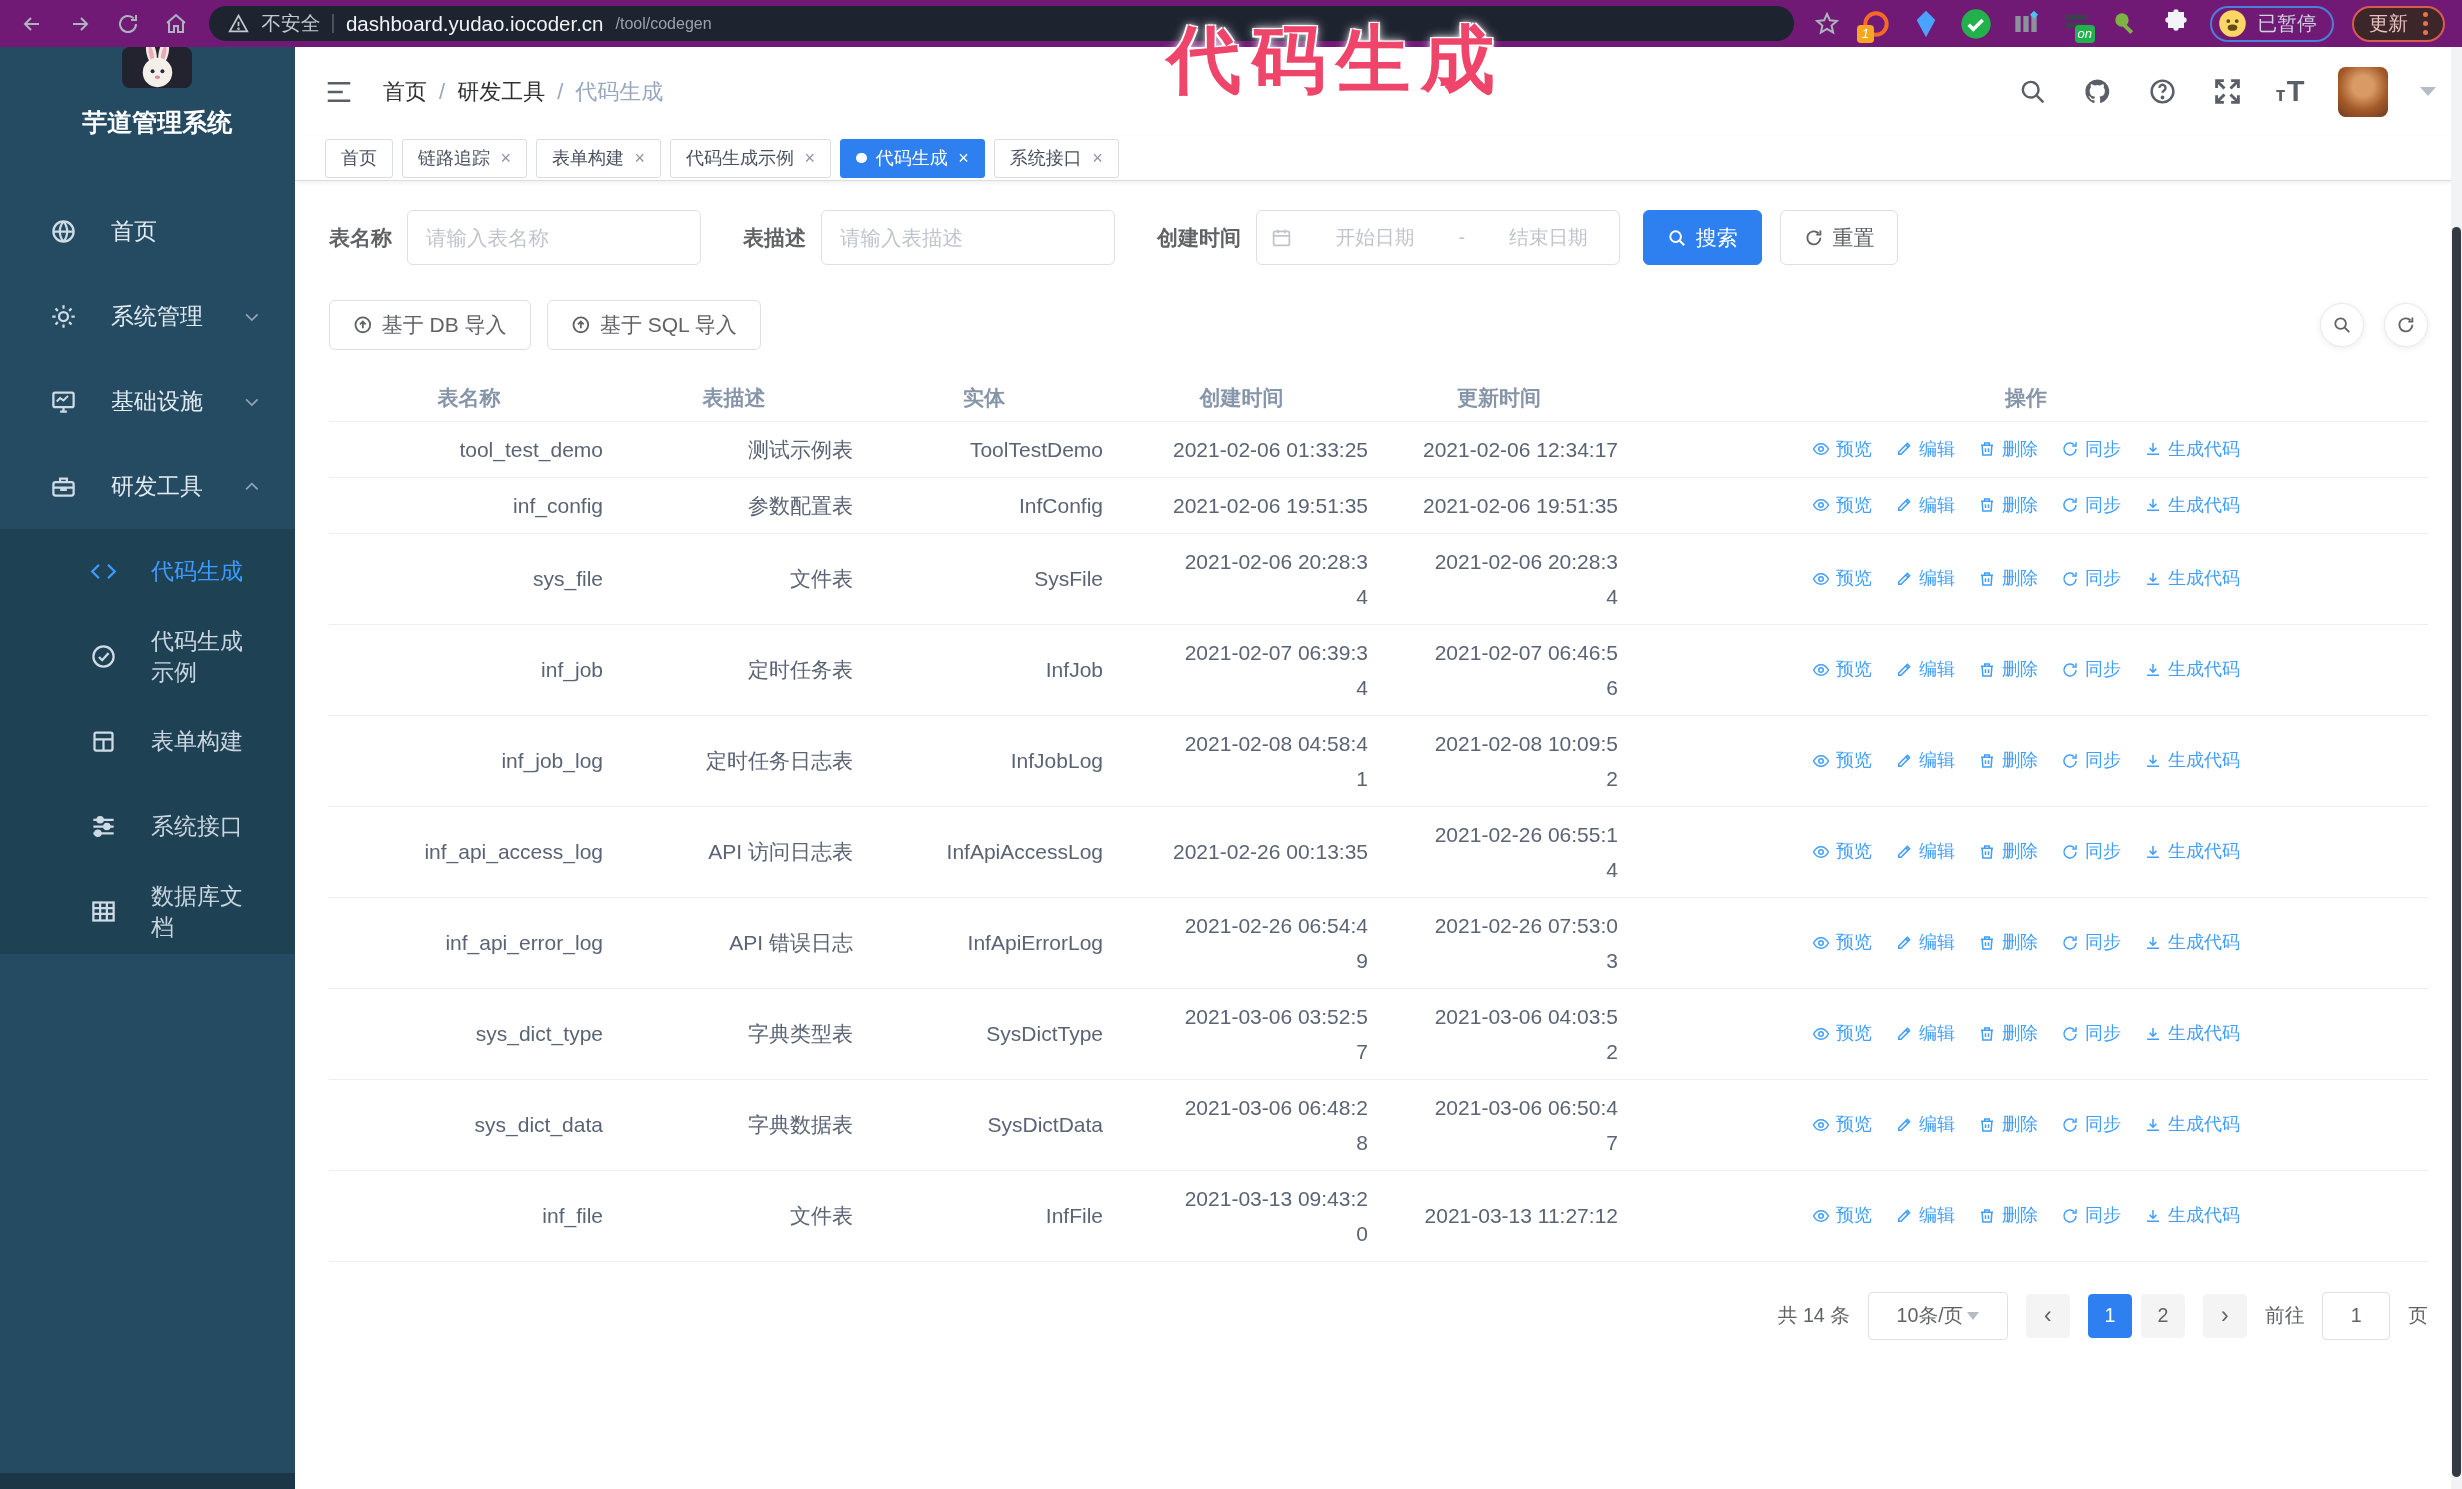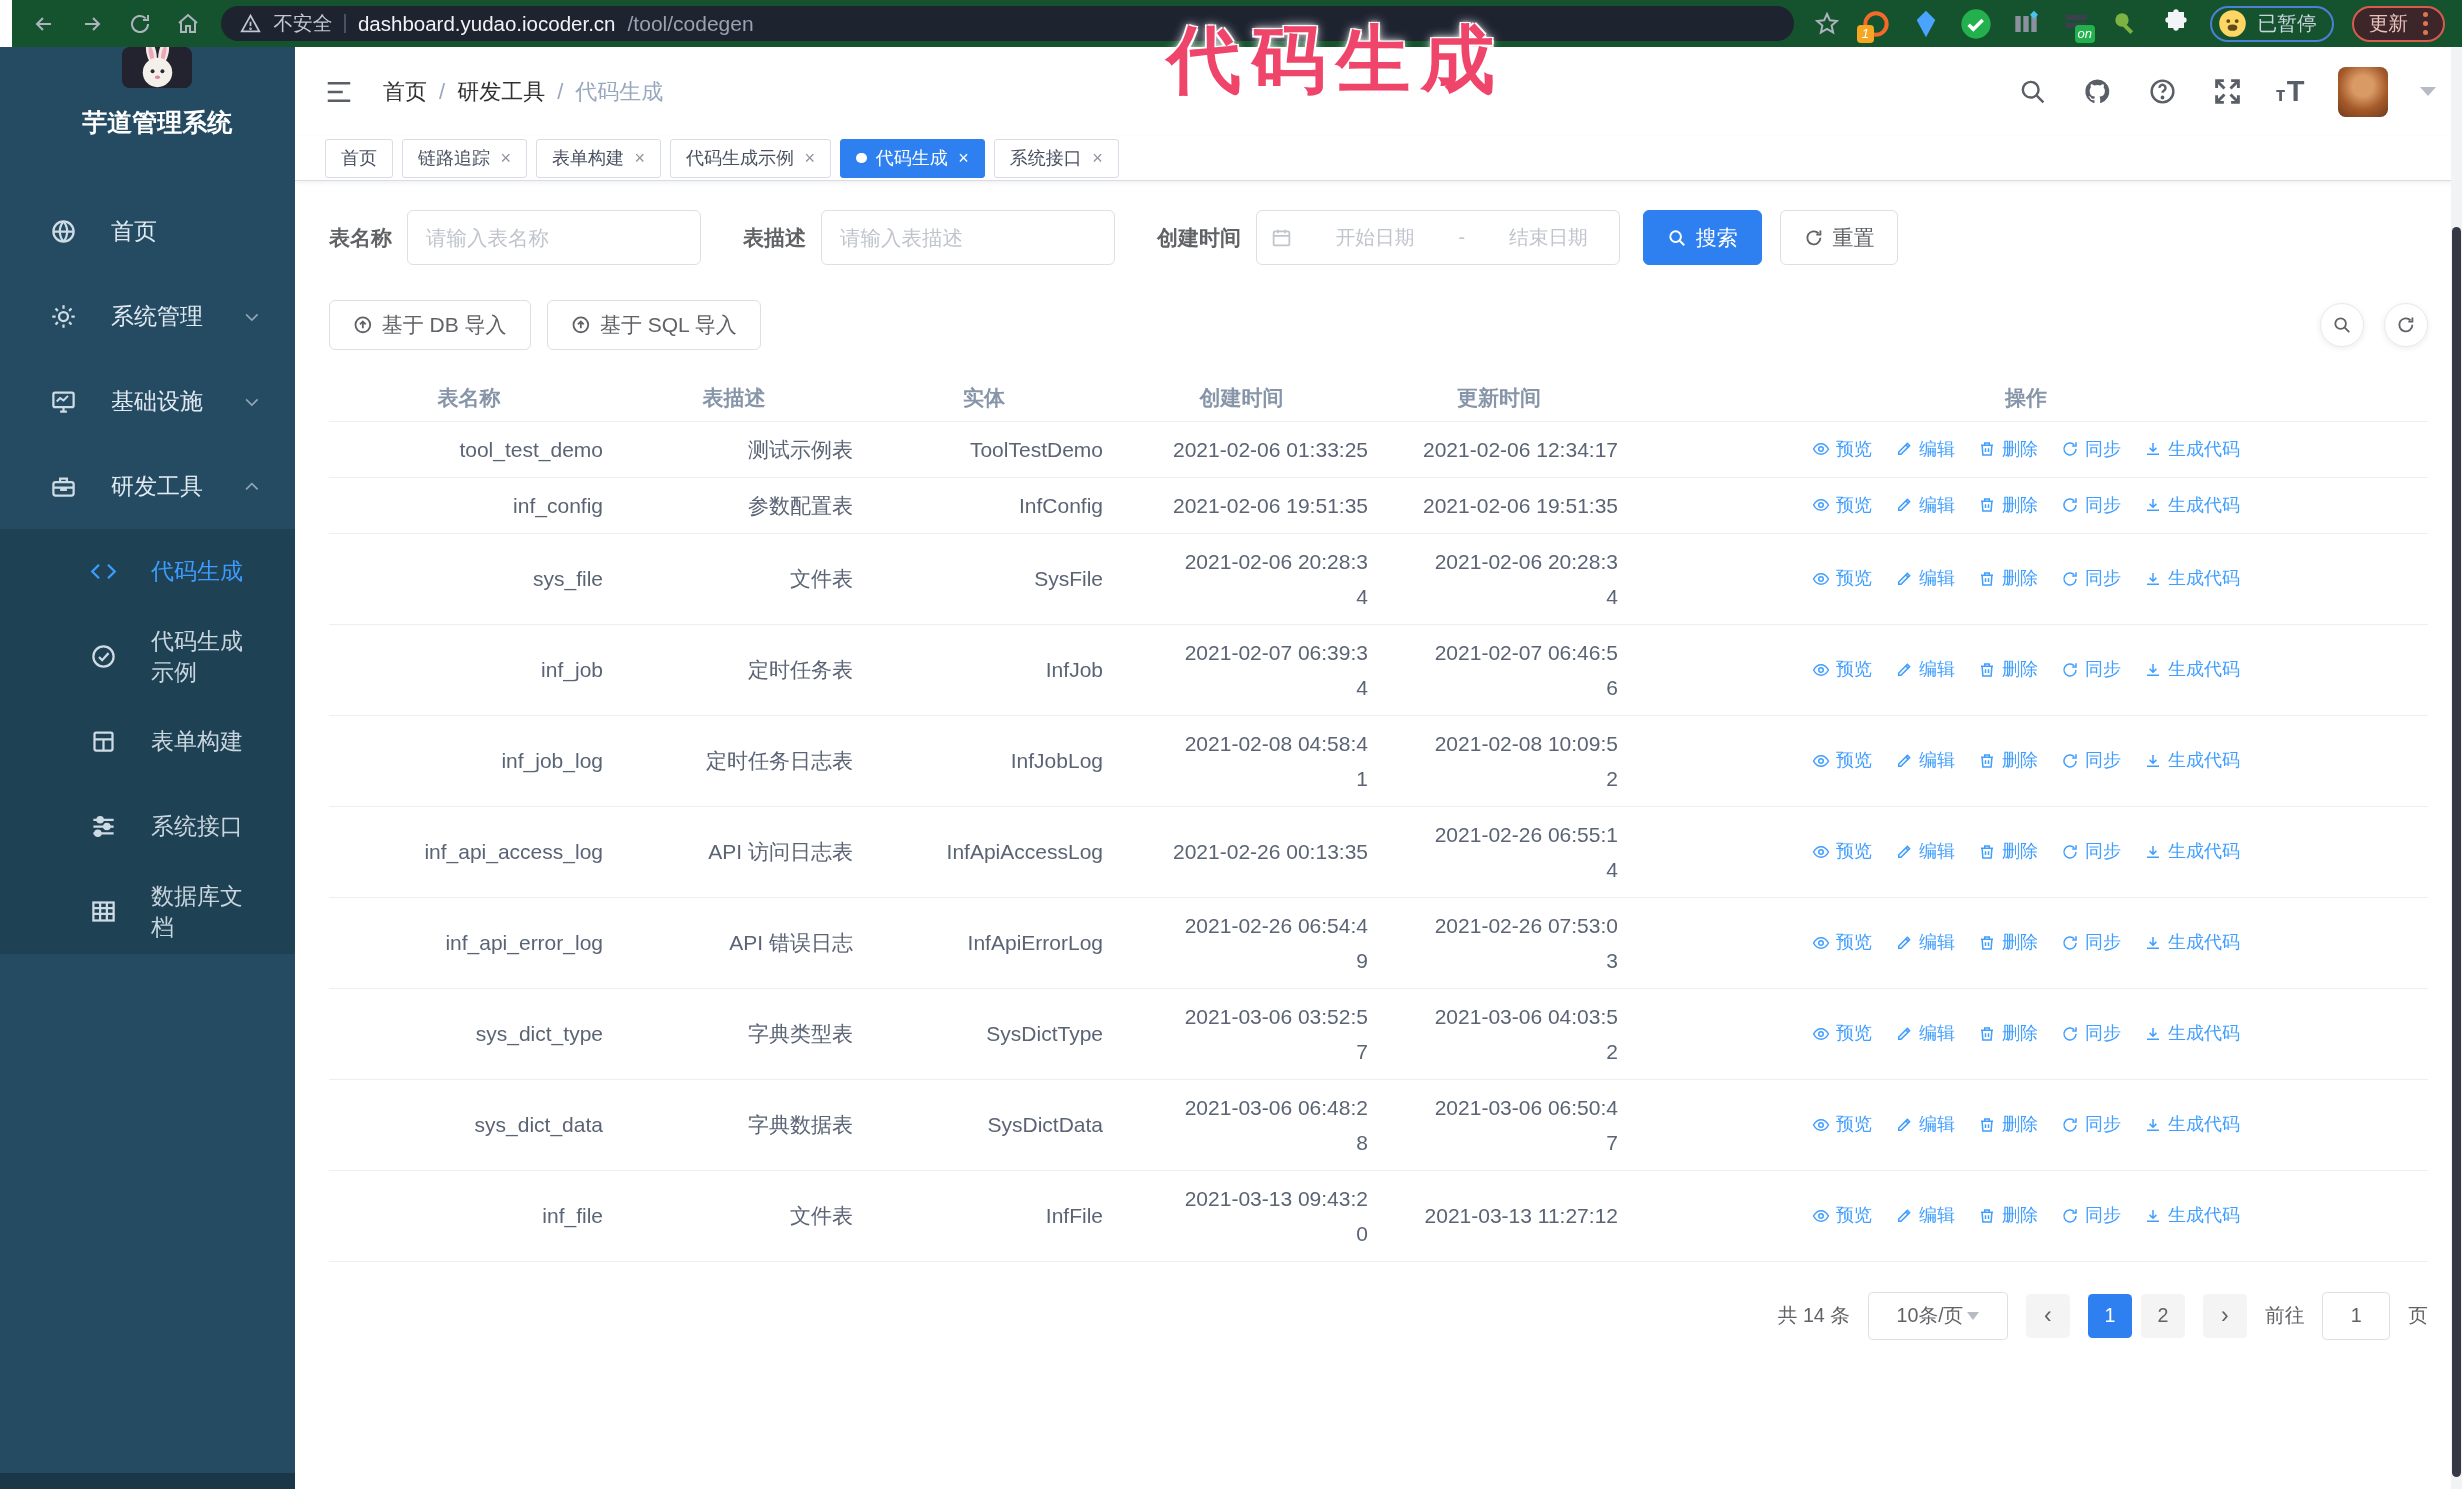--- a/index.html
+++ b/index.html
@@ -1,30 +1,30 @@
 <!DOCTYPE html>
 <html style="font-size:12px"><head>
 <meta charset="utf-8">
 <style>
   * { margin:0; padding:0; box-sizing:border-box; }
   html,body { width:2462px; height:1490px; overflow:hidden; background:#fff;
     font-family:"Liberation Sans","DejaVu Sans",sans-serif; }
   .screen { position:relative; width:2462px; height:1490px; }
 
   
-  .browser-bar { height:47px; background:#14532d; display:flex; align-items:center;
-    padding:0 16.7px; gap:18px;margin-left:12px; }
+  .browser-bar { height:47px; background:#701a75; display:flex; align-items:center;
+    padding:0 16.7px; gap:18px; }
   .nav-ic { width:30px; height:30px; display:flex; align-items:center; justify-content:center;
     color:#aeb4bd; flex:0 0 auto; }
   .nav-ic svg { width:24px; height:24px; }
   .omnibox { flex:1; height:35px; background:#1e2330; border-radius:17.4px; display:flex;
     align-items:center; padding:0 19.7px; gap:12px; color:#c3c8d0; font-size:19.7px; min-width:0; }
   .omni-div { width:1.5px; height:19.7px; background:#4a5160; }
   .omni-host { color:#f1f3f6; font-size:20.5px; }
-  .omni-path { color:#9aa2ae; font-size:21px; }
+  .omni-path { color:#9aa2ae; font-size:16px; }
   .ext { width:32px; height:32px; border-radius:6px; position:relative; flex:0 0 auto;
     display:flex; align-items:center; justify-content:center; }
   .badge { position:absolute; left:-3px; bottom:-3px; min-width:16.7px; height:18px;
     background:#f5a623; color:#fff; font-size:13px; border-radius:3.8px; display:flex;
     align-items:center; justify-content:center; padding:0 3px; }
   .badge.green { left:auto; right:-3px; background:#23b14d;text-align:right; }
   .chip { height:36px; border-radius:19.7px; display:flex; align-items:center; gap:10.6px;
     padding:0 15px; flex:0 0 auto; font-size:19.7px; }
   .chip.profile { border:2.3px solid #4e7fd6; color:#ccd4df; padding-left:6px; }
   .chip.update { border:2.3px solid #d85c4e; background:#3c2629; color:#e9c0bb; gap:15px; }

